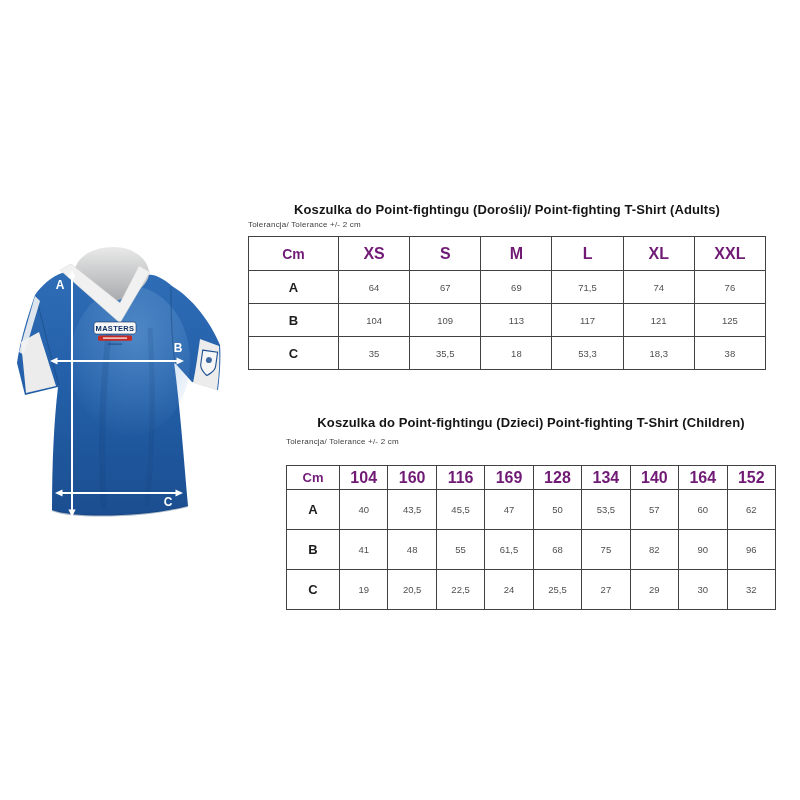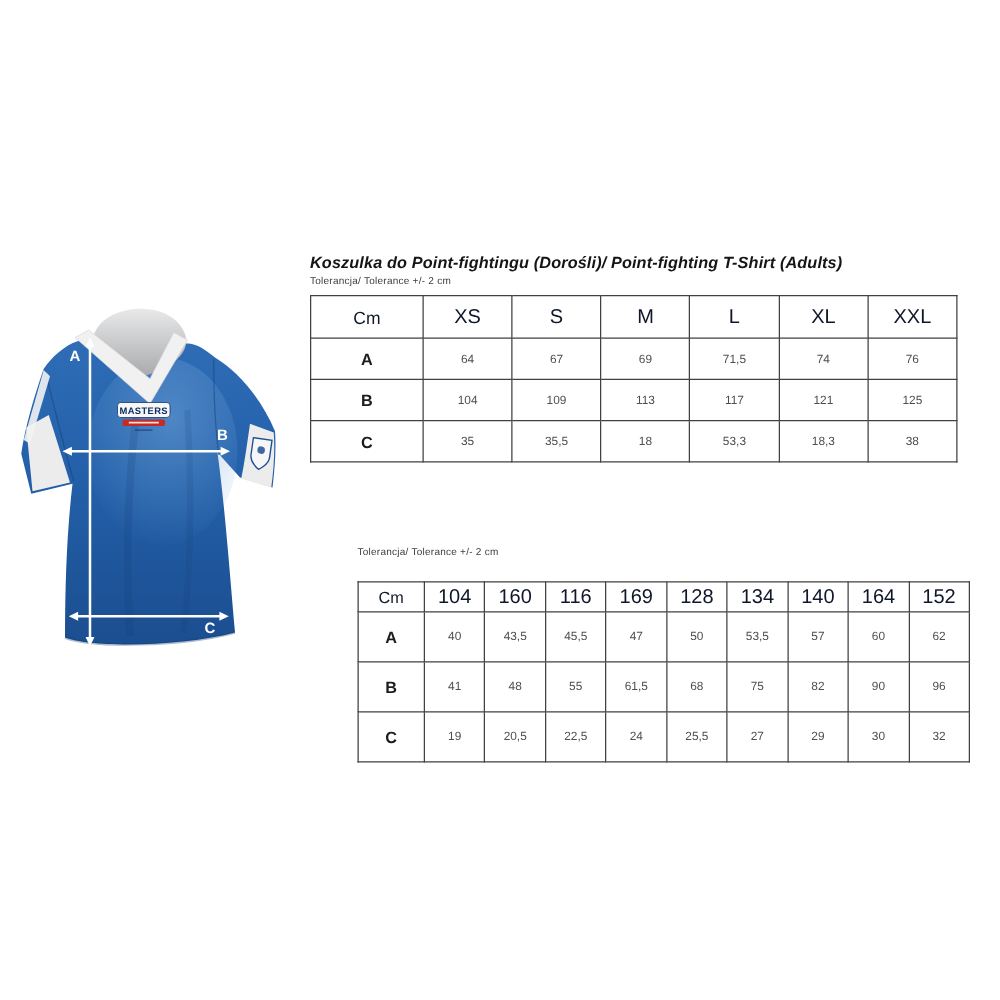--- a/index.html
+++ b/index.html
@@ -2,33 +2,33 @@
 <html><head>
 <meta charset="utf-8">
 <style>
   html,body{margin:0;padding:0;}
   body{
     width:800px;height:800px;background:#ffffff;position:relative;overflow:hidden;
     font-family:"Liberation Sans", sans-serif;color:#1a1a1a;
   }
   .abs{position:absolute;}
   .title{
-    position:absolute;font-weight:bold;font-style:italic;
+    position:absolute;text-align:center;font-weight:bold;
     font-size:13px;color:#151515;letter-spacing:0.1px;white-space:nowrap;
   }
   .tol{
     position:absolute;text-align:left;font-size:8px;color:#3d3d3d;letter-spacing:0.2px;
   }
   table.size{
     position:absolute;border-collapse:collapse;table-layout:fixed;background:#fff;
   }
   table.size th, table.size td{
     border:1px solid #414141;text-align:center;vertical-align:middle;padding:0;
   }
-  th.colhead{font-size:16px;font-weight:normal;color:#0f172a;}
+  th.colhead{font-size:16px;font-weight:bold;color:#701a75;}
   th.cm{font-size:14px;}
   th.rowlab{font-size:13px;font-weight:bold;color:#1c1c1c;}
   td.val{font-size:9.5px;color:#4f4f4f;margin-top:20px;}
   .adults-title{left:248px;top:202px;width:518px;}
   .adults-tol{left:248px;top:220px;width:518px;}
   .adults-size{left:248px;top:236px;width:518px;}
   .adults-size tr.head{height:34px;}
   .adults-size tr.data{height:33px;}
   .children-title{left:286px;top:415px;width:490px;}
   .children-tol{left:286px;top:437px;width:490px;}
@@ -162,20 +162,21 @@
         <td class="val">35</td>
         <td class="val">35,5</td>
         <td class="val">18</td>
         <td class="val">53,3</td>
         <td class="val">18,3</td>
         <td class="val">38</td>
       </tr>
     </tbody>
   </table>
 
+  <div class="title children-title">Koszulka do Point-fightingu (Dzieci) Point-fighting T-Shirt (Children)</div>
   <div class="tol children-tol">Tolerancja/ Tolerance +/- 2 cm</div>
 
   <table class="size children-size">
     <colgroup>
         <col style="width:53px">
         <col>
         <col>
         <col>
         <col>
         <col>

